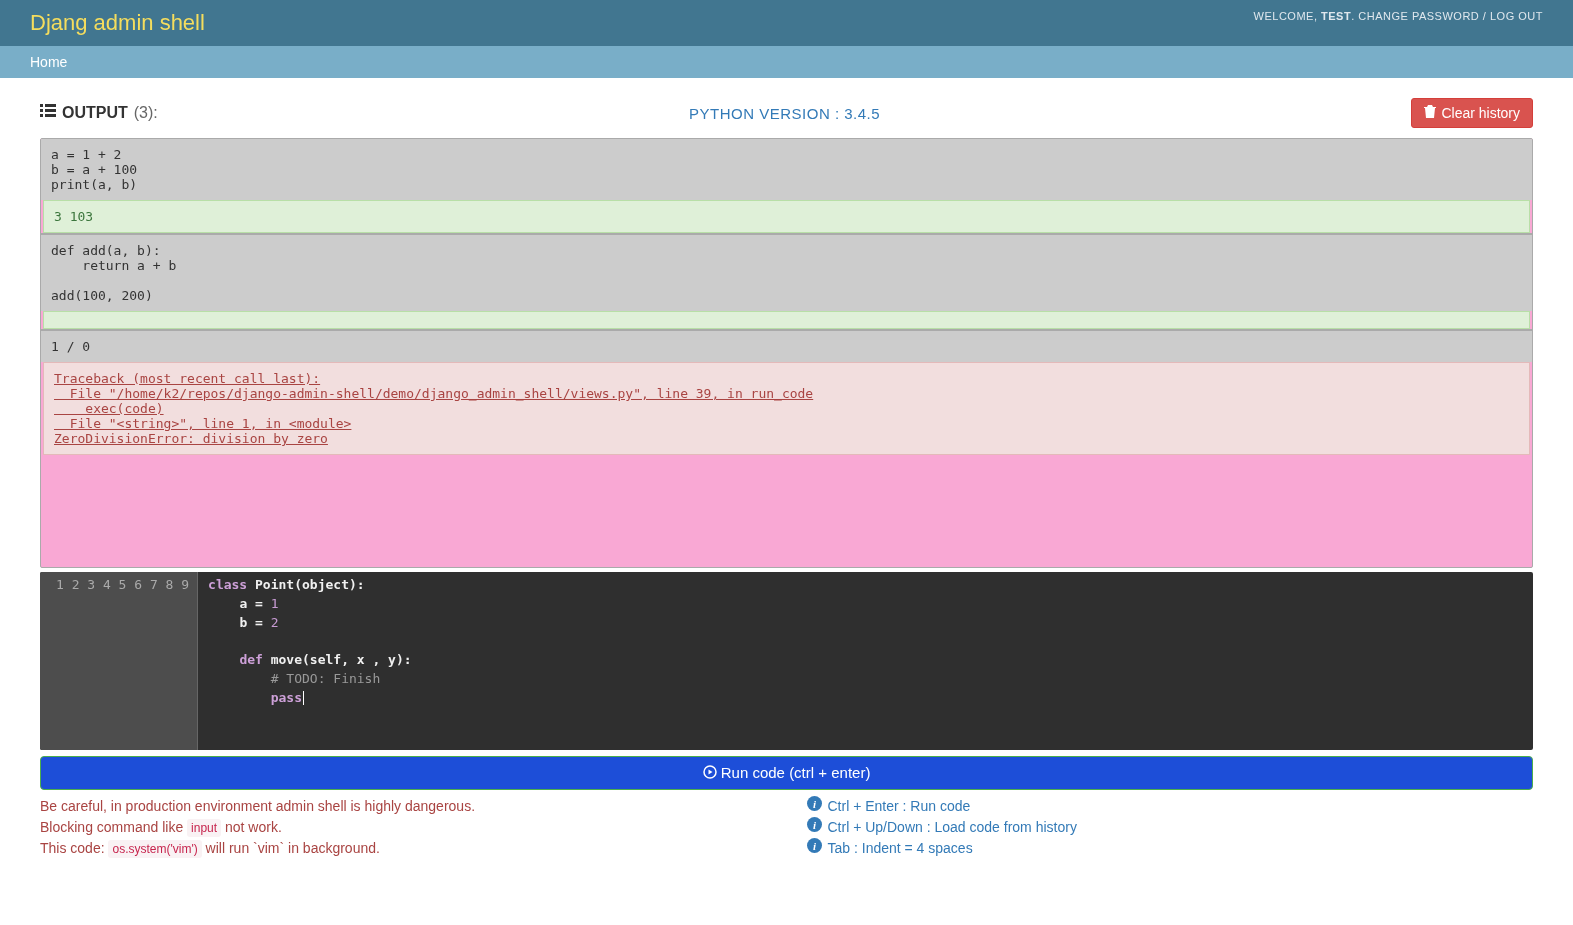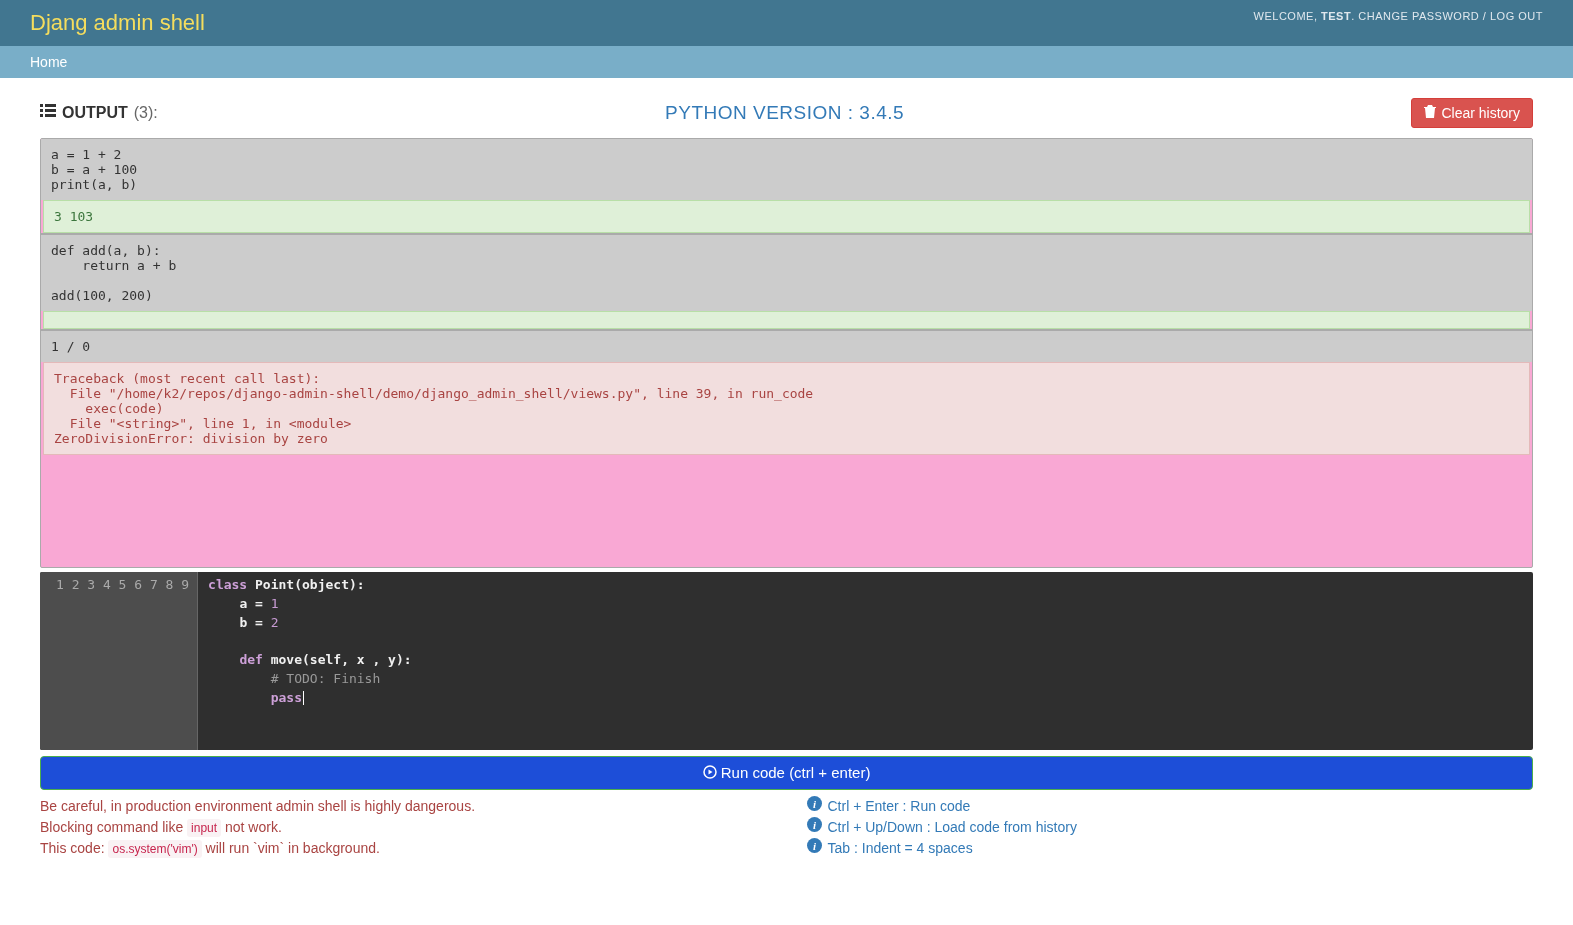--- a/index.html
+++ b/index.html
@@ -8,26 +8,26 @@
   .header-top h1 { font-size: 22px; font-weight: normal; color: #f5dd5d; }
   .header-top .user-links { color: #e0e8ee; font-size: 11px; letter-spacing: 0.5px; }
   .header-top .user-links a { color: #e0e8ee; text-decoration: none; }
   .header-top .user-links strong { font-weight: bold; }
   .header-nav { background: #79aec8; padding: 8px 30px; color: #fff; font-size: 14px; }
   .header-nav a { color: #fff; text-decoration: none; }
   .container { padding: 10px 40px 20px 40px; }
   .toolbar { display: flex; align-items: center; justify-content: space-between; padding: 10px 0; }
   .toolbar-left { font-size: 16px; font-weight: bold; color: #333; display: flex; align-items: center; gap: 6px; }
   .toolbar-left .count { color: #666; font-weight: normal; }
-  .toolbar-center { flex: 1; text-align: center; color: #337ab7; font-size: 19px; letter-spacing: 0.5px; }
+  .toolbar-center { flex: 1; text-align: center; color: #337ab7; font-size: 15px; letter-spacing: 0.5px; }
   .btn-danger { background: #d9534f; color: #fff; border: 1px solid #d43f3a; border-radius: 3px; padding: 6px 12px; font-size: 14px; cursor: pointer; display: inline-flex; align-items: center; gap: 5px; }
   .output-area { background: #f9a8d4; border: 1px solid #aaa; border-radius: 2px; height: 430px; overflow-y: auto; }
   .code-in { background: #ccc; padding: 8px 10px; font-family: Menlo, Consolas, monospace; font-size: 13px; white-space: pre; color: #333; border-top: 2px solid #aaa; }
   .code-out-success { background: #dff0d8; border: 1px solid #b8dfa7; color: #3c763d; padding: 8px 10px; font-family: Menlo, Consolas, monospace; font-size: 13px; white-space: pre; margin: 0 2px; }
-  .code-out-error { background: #f2dede; border: 1px solid #e4b9b9; color: #a94442; padding: 8px 10px; font-family: Menlo, Consolas, monospace; font-size: 13px; white-space: pre; margin: 0 2px; }
+  .code-out-error { background: #f2dede; border: 1px solid #e4b9b9; color: #a94442; padding: 8px 10px; font-family: Menlo, Consolas, monospace; font-size: 13px; white-space: pre; margin: 0 2px; text-decoration: underline; }
   .editor { display: flex; background: #2f2f2f; color: #eee; font-family: Menlo, Consolas, monospace; font-size: 13px; margin-top: 4px; border-radius: 2px; overflow: hidden; min-height: 140px; }
   .gutter { background: #4d4d4d; color: #aaa; text-align: right; padding: 4px 8px 4px 16px; user-select: none; line-height: 1.45; border-right: 1px solid #666; }
   .code-body { padding: 4px 10px; line-height: 1.45; white-space: pre; flex: 1; }
   .tok-kw { color: #cda0d8; font-weight: bold; }
   .tok-cls { color: #f0f0f0; font-weight: bold; }
   .tok-num { color: #c89bd4; }
   .tok-cm { color: #999; font-style: normal; }
   .tok-fn { color: #f0f0f0; font-weight: bold; }
   .tok-plain { color: #f0f0f0; font-weight: bold; }
   .cursor { display: inline-block; width: 1px; height: 14px; background: #fff; vertical-align: text-bottom; margin-left: 1px; }

